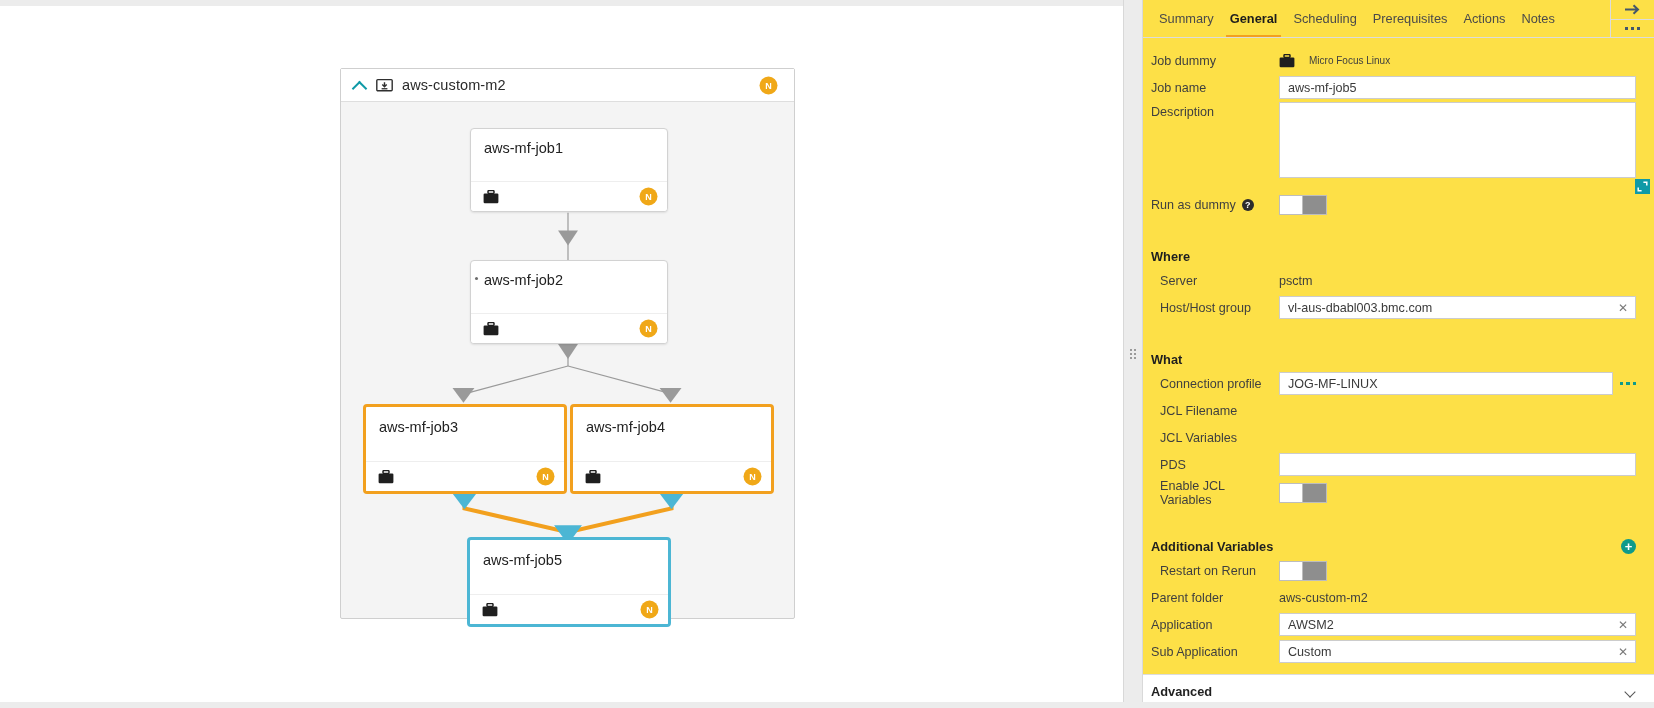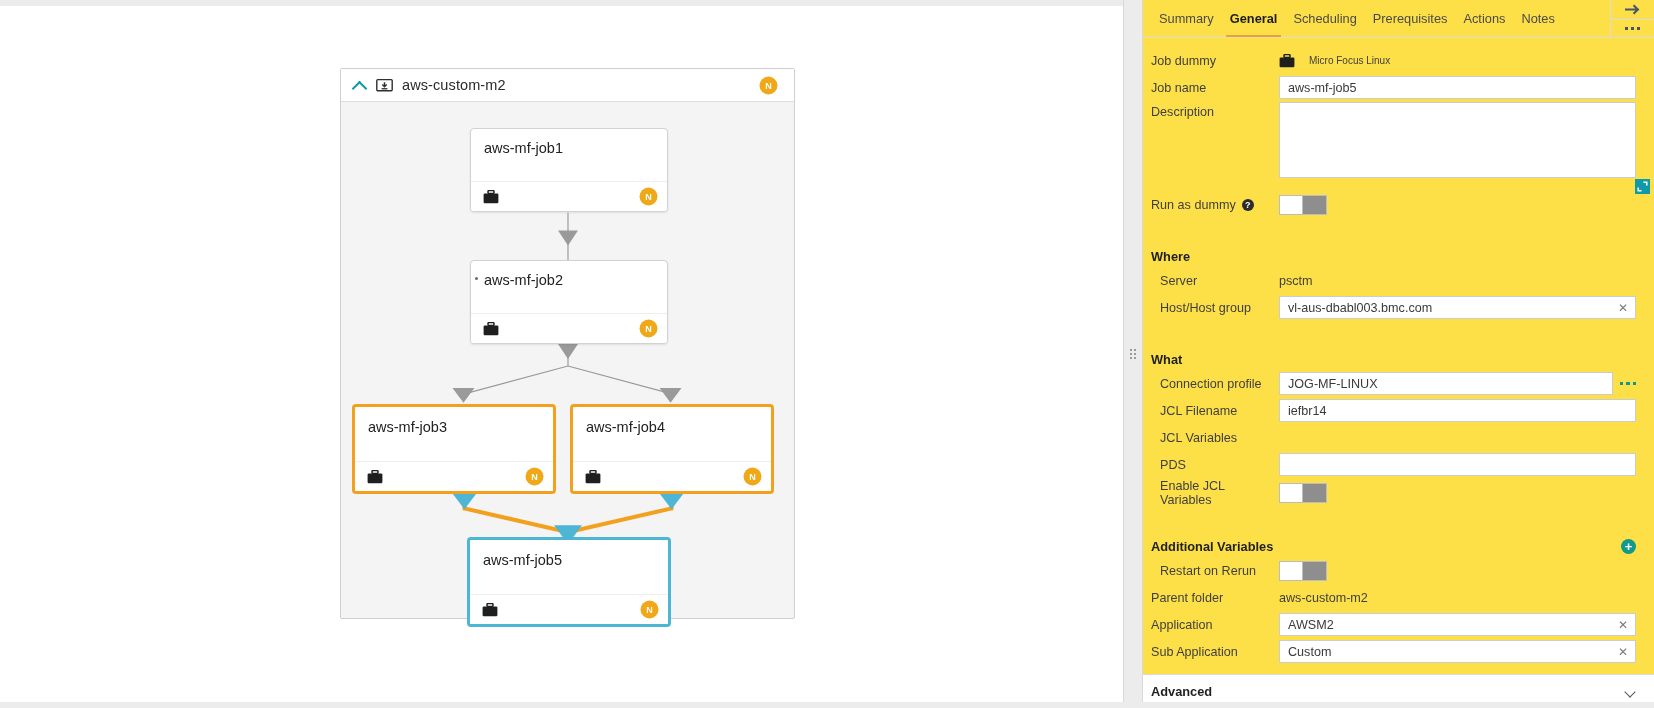--- a/index.html
+++ b/index.html
@@ -344,21 +344,21 @@
           <div class="nm">aws-mf-job2</div>
           <div class="foot">
             <svg class="case-ico" viewBox="0 0 16 14">
               <rect x="5" y="0.6" width="6" height="3" rx="1" fill="none" stroke="#1f1f1f" stroke-width="1.5"></rect>
               <rect x="0.6" y="3.6" width="14.8" height="9.6" rx="1.2" fill="#1f1f1f"></rect>
             </svg>
             <span class="badge-n">N</span>
           </div>
         </div>
 
-        <div class="node sel-orange" style="left:11px; top:302px;">
+        <div class="node sel-orange" style="left:22px; top:302px;">
           <div class="nm">aws-mf-job3</div>
           <div class="foot">
             <svg class="case-ico" viewBox="0 0 16 14">
               <rect x="5" y="0.6" width="6" height="3" rx="1" fill="none" stroke="#1f1f1f" stroke-width="1.5"></rect>
               <rect x="0.6" y="3.6" width="14.8" height="9.6" rx="1.2" fill="#1f1f1f"></rect>
             </svg>
             <span class="badge-n">N</span>
           </div>
         </div>
 
@@ -492,21 +492,20 @@
         <div class="inp">JOG-MF-LINUX</div>
         <span class="ell">
             <i></i>
             <i></i>
             <i></i>
           </span>
       </div>
 
       <div class="row">
         <div class="lbl ind">JCL Filename</div>
-        <div class="inp">iefbr14</div>
       </div>
 
       <div class="row">
         <div class="lbl ind">JCL Variables</div>
       </div>
 
       <div class="row">
         <div class="lbl ind">PDS</div>
         <div class="inp"></div>
       </div>

